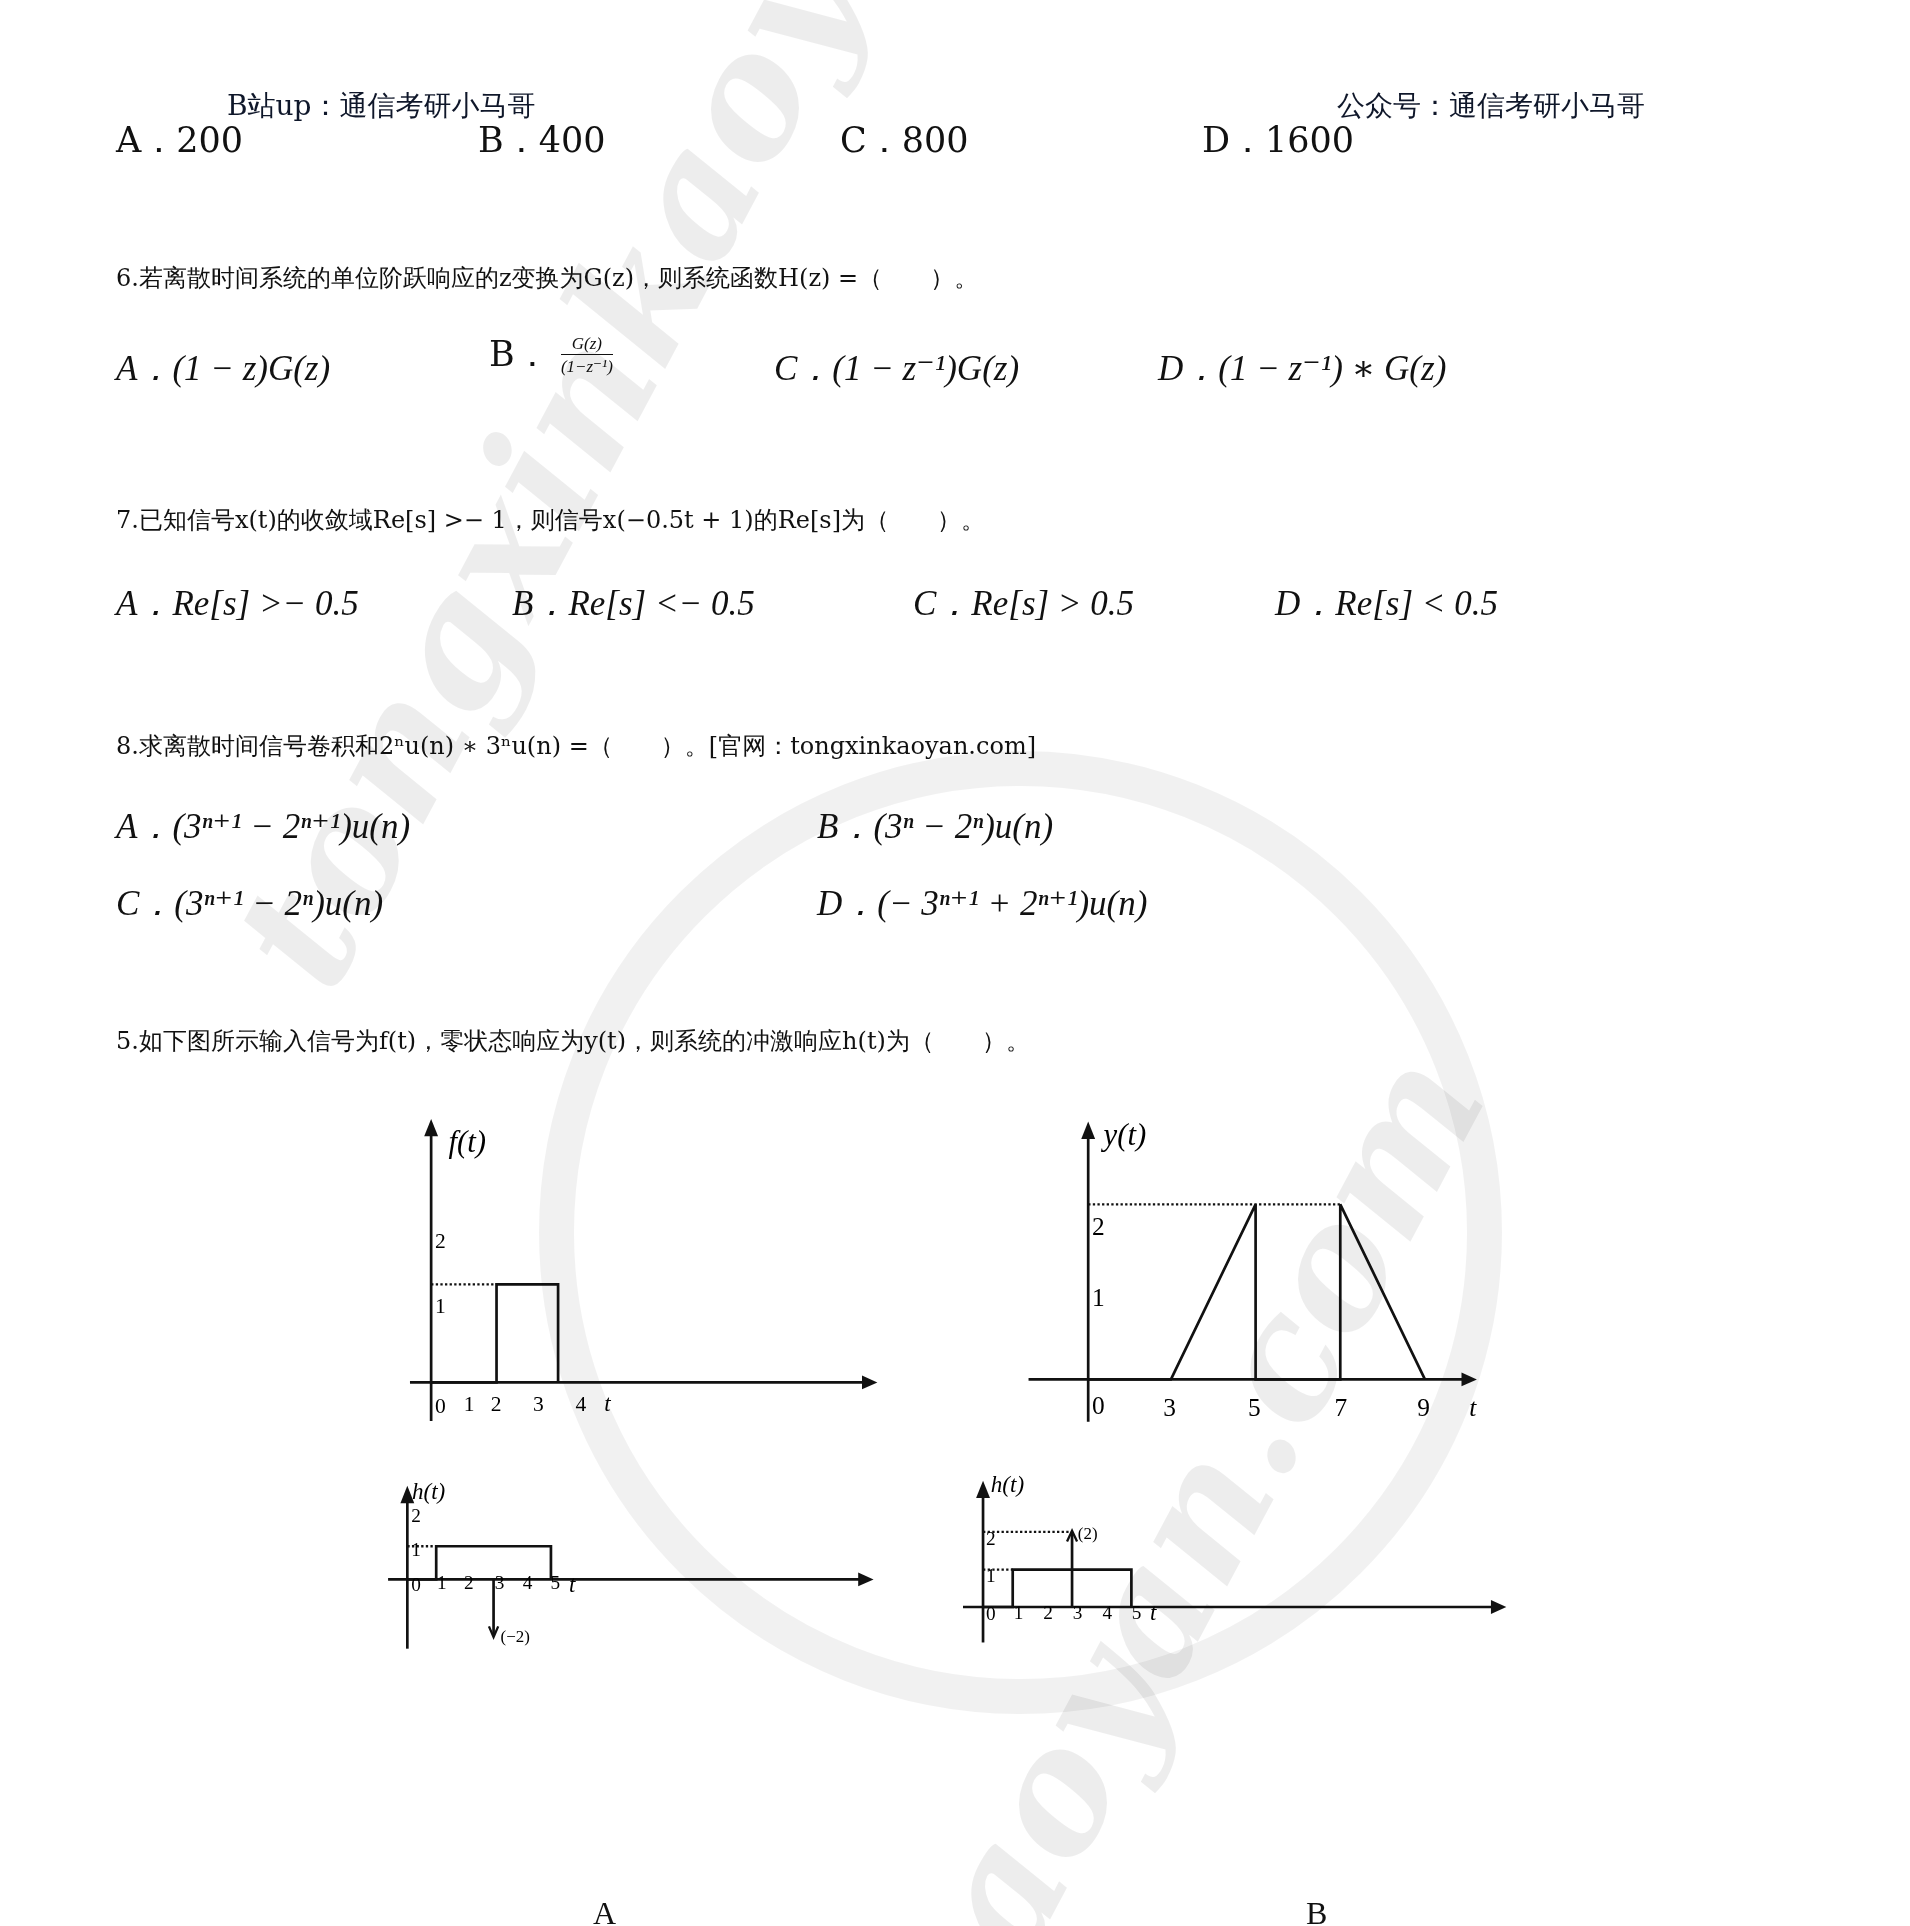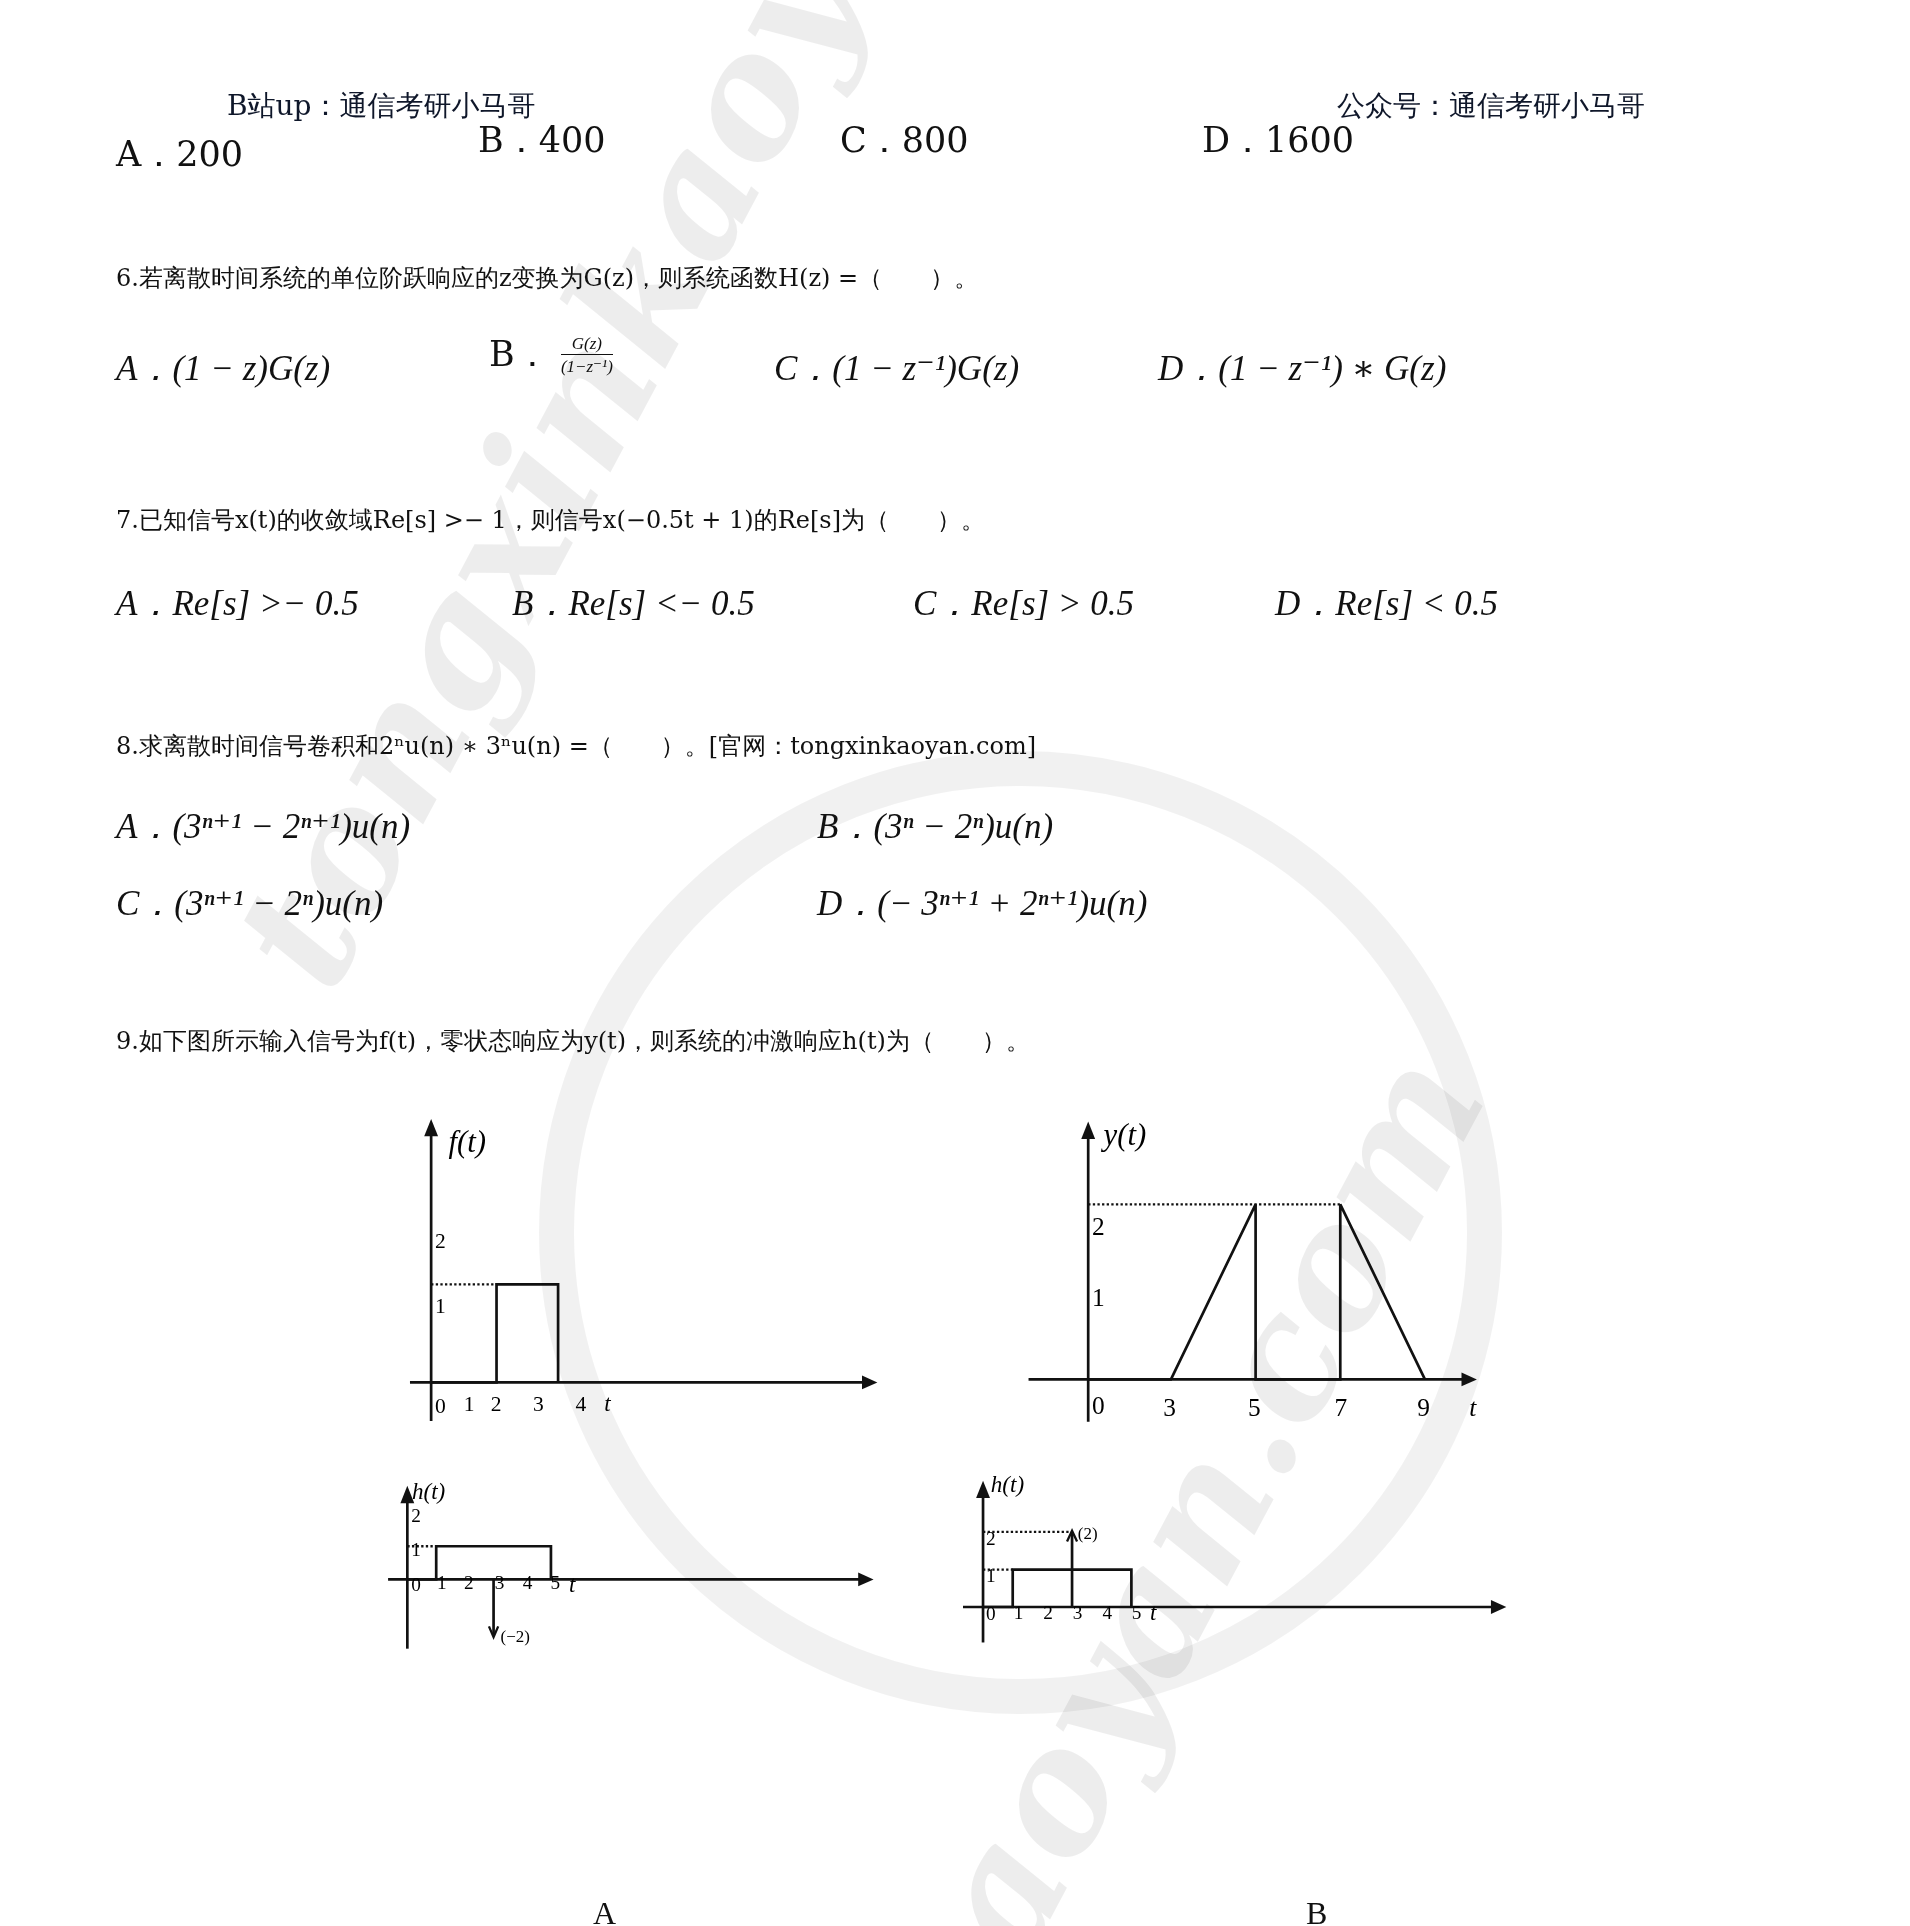--- a/index.html
+++ b/index.html
@@ -24,21 +24,21 @@
 </head>
 <body>
 
 <div class="seal"></div>
 <div class="watermark" style="left:193px; top:925px; transform: rotate(-62deg); transform-origin: left top;">tongxinkaoyan.com</div>
 <div class="watermark" style="left:501px; top:2620px; transform: rotate(-62deg); transform-origin: left top;">tongxinkaoyan.com</div>
 
 <div class="abs hdr" style="left:227px; top:79px;">B站up：通信考研小马哥</div>
 <div class="abs hdr" style="left:1337px; top:79px;">公众号：通信考研小马哥</div>
 
-<div class="abs opt" style="left:116px; top:137px;">A．200</div>
+<div class="abs opt" style="left:116px; top:123px;">A．200</div>
 <div class="abs opt" style="left:478px; top:123px;">B．400</div>
 <div class="abs opt" style="left:840px; top:123px;">C．800</div>
 <div class="abs opt" style="left:1202px; top:123px;">D．1600</div>
 
 <div class="abs q" style="left:116px; top:266px;">6.若离散时间系统的单位阶跃响应的z变换为G(z)，则系统函数H(z) =（　　）。</div>
 <div class="abs opt math" style="left:116px; top:351px;">A．(1 − z)G(z)</div>
 <div class="abs opt" style="left:489px; top:335px;">
   <span style="vertical-align:middle;">B．</span>
   <span class="frac math">
     <span class="num">G(z)</span>
@@ -53,21 +53,21 @@
 <div class="abs opt math" style="left:512px; top:586px;">B．Re[s] &lt;− 0.5</div>
 <div class="abs opt math" style="left:913px; top:586px;">C．Re[s] &gt; 0.5</div>
 <div class="abs opt math" style="left:1275px; top:586px;">D．Re[s] &lt; 0.5</div>
 
 <div class="abs q" style="left:116px; top:734px;">8.求离散时间信号卷积和2ⁿu(n) ∗ 3ⁿu(n) =（　　）。[官网：tongxinkaoyan.com]</div>
 <div class="abs opt math" style="left:116px; top:809px;">A．(3ⁿ⁺¹ − 2ⁿ⁺¹)u(n)</div>
 <div class="abs opt math" style="left:817px; top:809px;">B．(3ⁿ − 2ⁿ)u(n)</div>
 <div class="abs opt math" style="left:116px; top:886px;">C．(3ⁿ⁺¹ − 2ⁿ)u(n)</div>
 <div class="abs opt math" style="left:817px; top:886px;">D．(− 3ⁿ⁺¹ + 2ⁿ⁺¹)u(n)</div>
 
-<div class="abs q" style="left:116px; top:1029px;">9.如下图所示输入信号为f(t)，零状态响应为y(t)，则系统的冲激响应h(t)为（　　）。</div>
+<div class="abs q" style="left:116px; top:1029px;">5.如下图所示输入信号为f(t)，零状态响应为y(t)，则系统的冲激响应h(t)为（　　）。</div>
 
 <svg class="chart" style="left:404px; top:1117px;" width="539" height="327" viewBox="0 0 1400 850">
   <g stroke="#111" stroke-width="7" fill="none">
     <line x1="15" y1="690" x2="1200" y2="690"></line>
     <line x1="70" y1="790" x2="70" y2="35"></line>
     <polyline points="70,690 240,690 240,435 400,435 400,690" stroke-width="7"></polyline>
   </g>
   <polygon points="1230,690 1190,672 1190,708" fill="#111"></polygon>
   <polygon points="70,5 52,50 88,50" fill="#111"></polygon>
   <line x1="70" y1="435" x2="240" y2="435" stroke="#111" stroke-width="6" stroke-dasharray="6,6"></line>

